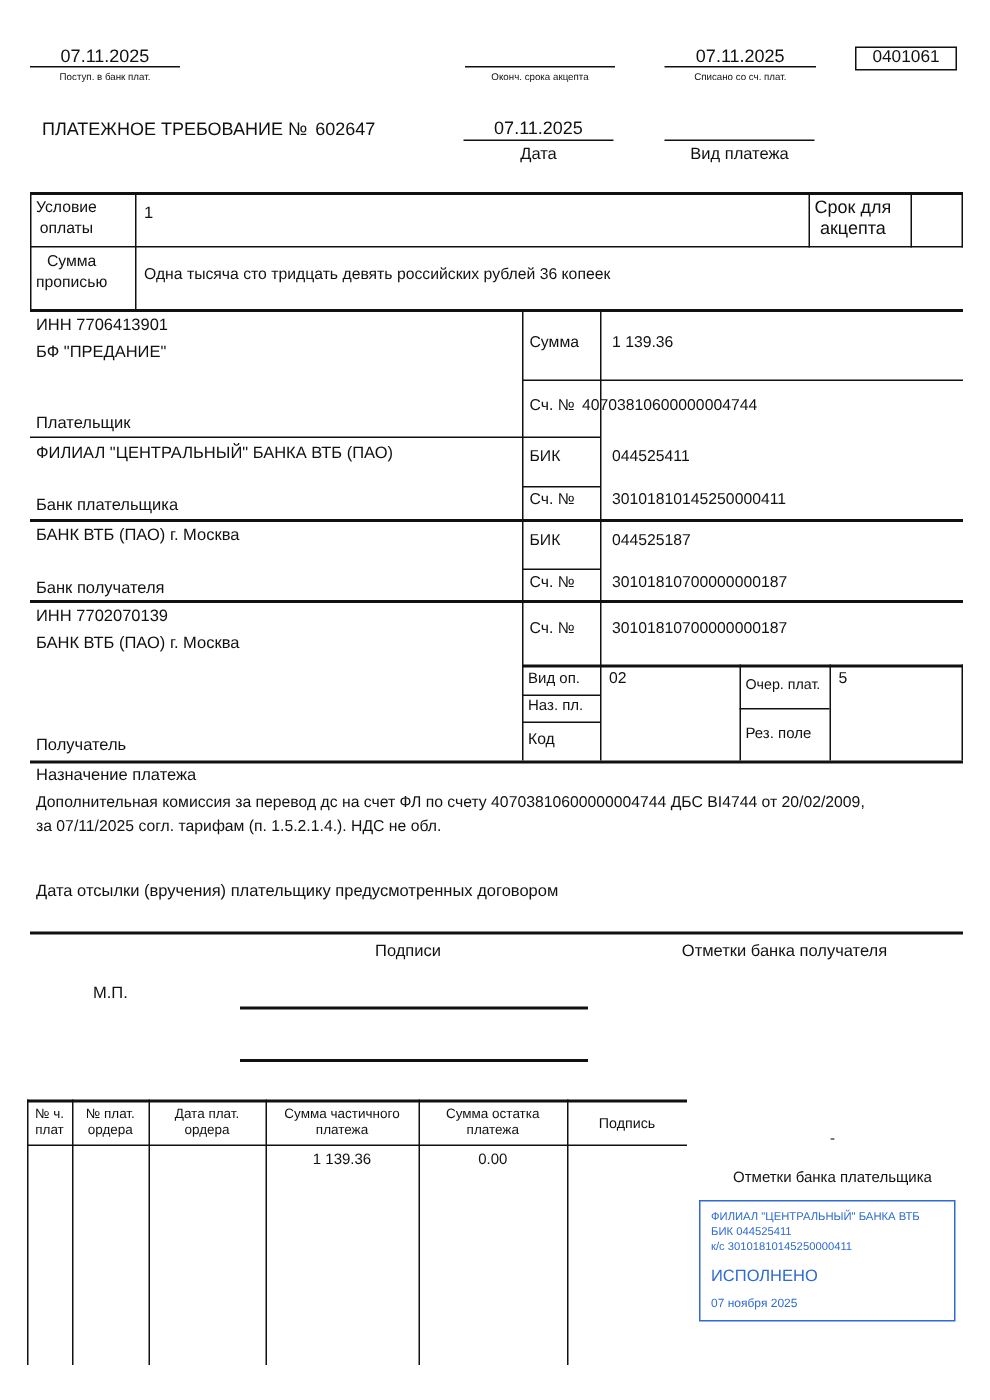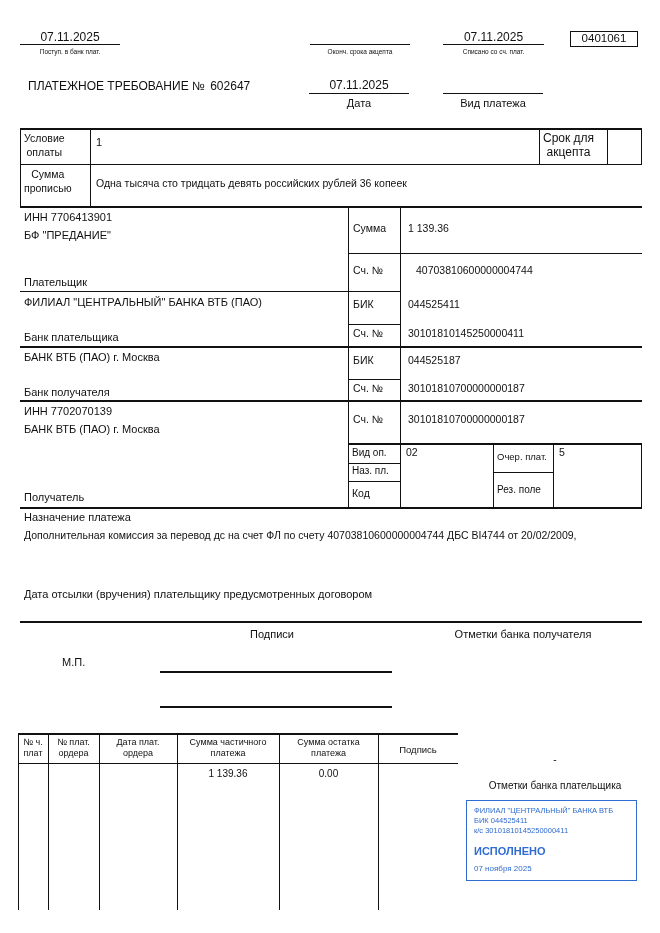--- a/index.html
+++ b/index.html
@@ -16,21 +16,21 @@
   .b  { font-weight:normal; }
   .hl { position:absolute; background:var(--ink); height:1px; }
   .vl { position:absolute; background:var(--ink); width:1px; }
   .uf { position:absolute; text-align:center; border-bottom:1.5px solid var(--ink);
         font-size:12px; line-height:14px; }
   .codebox { position:absolute; border:1.5px solid var(--ink); text-align:center;
         font-size:11.5px; }
   .stamp { position:absolute; border:1.5px solid var(--stamp-blue); color:var(--stamp-blue);
         padding:5px 7px; }
   .stamp .s-line { font-size:7.5px; line-height:10px; white-space:nowrap; }
-  .stamp .s-status { font-size:11px; font-weight:bold; margin-top:9px; }
+  .stamp .s-status { font-size:11px; font-weight:normal; margin-top:9px; }
   .stamp .s-date { font-size:8px; margin-top:7px; }
 </style>
 </head>
 <body>
 
 <div class="page">
 
   <div class="uf" style="left:20px;top:30px;width:100px;height:15px">07.11.2025</div>
   <div class="t c" style="left:20px;top:48px;width:100px;font-size:6.5px;line-height:8px">Поступ. в банк плат.</div>
 
@@ -86,21 +86,21 @@
 прописью</div>
   <div class="t" style="left:96px;top:177px;font-size:10.5px">Одна тысяча сто тридцать девять российских рублей 36 копеек</div>
 
   <div class="t" style="left:24px;top:211px">ИНН 7706413901</div>
   <div class="t" style="left:24px;top:229px">БФ "ПРЕДАНИЕ"</div>
   <div class="t" style="left:24px;top:276px">Плательщик</div>
 
   <div class="t" style="left:353px;top:222px;font-size:10.5px">Сумма</div>
   <div class="t" style="left:408px;top:222px;font-size:10.5px">1 139.36</div>
   <div class="t" style="left:353px;top:264px;font-size:10.5px">Сч. №</div>
-  <div class="t" style="left:416px;top:264px;font-size:10.5px">40703810600000004744</div>
+  <div class="t" style="left:388px;top:264px;font-size:10.5px">40703810600000004744</div>
 
   <div class="t" style="left:24px;top:296px">ФИЛИАЛ "ЦЕНТРАЛЬНЫЙ" БАНКА ВТБ (ПАО)</div>
   <div class="t" style="left:24px;top:331px">Банк плательщика</div>
   <div class="t" style="left:353px;top:298px;font-size:10.5px">БИК</div>
   <div class="t" style="left:408px;top:298px;font-size:10.5px">044525411</div>
   <div class="t" style="left:353px;top:327px;font-size:10.5px">Сч. №</div>
   <div class="t" style="left:408px;top:327px;font-size:10.5px">30101810145250000411</div>
 
   <div class="t" style="left:24px;top:351px">БАНК ВТБ (ПАО) г. Москва</div>
   <div class="t" style="left:24px;top:386px">Банк получателя</div>
@@ -118,20 +118,21 @@
   <div class="t" style="left:352px;top:446px;font-size:10px">Вид оп.</div>
   <div class="t" style="left:406px;top:446px;font-size:10.5px">02</div>
   <div class="t" style="left:352px;top:464px;font-size:10px">Наз. пл.</div>
   <div class="t" style="left:352px;top:487px;font-size:10.5px">Код</div>
   <div class="t" style="left:497px;top:450px;font-size:9.5px">Очер. плат.</div>
   <div class="t" style="left:559px;top:446px;font-size:10.5px">5</div>
   <div class="t" style="left:497px;top:483px;font-size:10px">Рез. поле</div>
 
   <div class="t" style="left:24px;top:511px">Назначение платежа</div>
   <div class="t" style="left:24px;top:529px;font-size:10.5px">Дополнительная комиссия за перевод дс на счет ФЛ по счету 40703810600000004744 ДБС BI4744 от 20/02/2009,</div>
+  <div class="t" style="left:24px;top:545px;font-size:10.5px">за 07/11/2025 согл. тарифам (п. 1.5.2.1.4.). НДС не обл.</div>
 
   <div class="t" style="left:24px;top:588px">Дата отсылки (вручения) плательщику предусмотренных договором</div>
 
   <div class="hl" style="left:20px;top:621px;width:622px;height:2px"></div>
   <div class="t c" style="left:182px;top:628px;width:180px">Подписи</div>
   <div class="t c" style="left:433px;top:628px;width:180px">Отметки банка получателя</div>
   <div class="t" style="left:62px;top:656px">М.П.</div>
   <div class="hl" style="left:160px;top:671px;width:232px;height:1.5px"></div>
   <div class="hl" style="left:160px;top:706px;width:232px;height:1.5px"></div>
 

